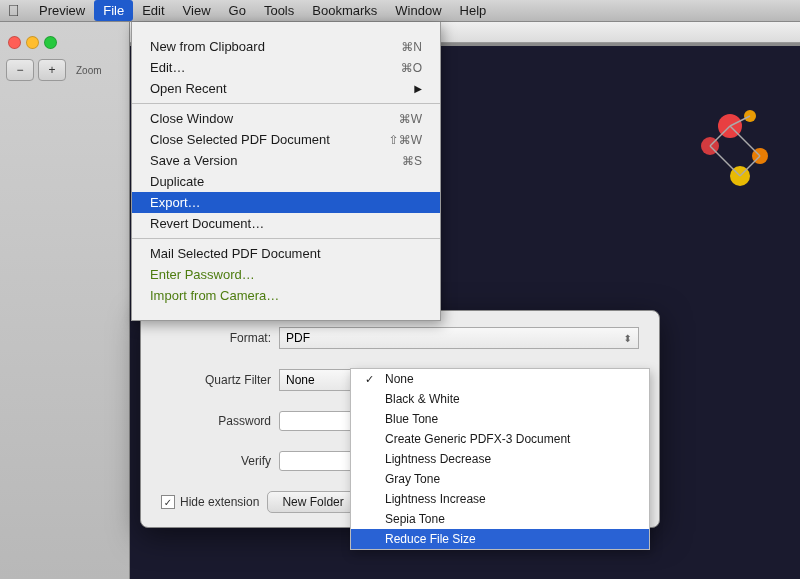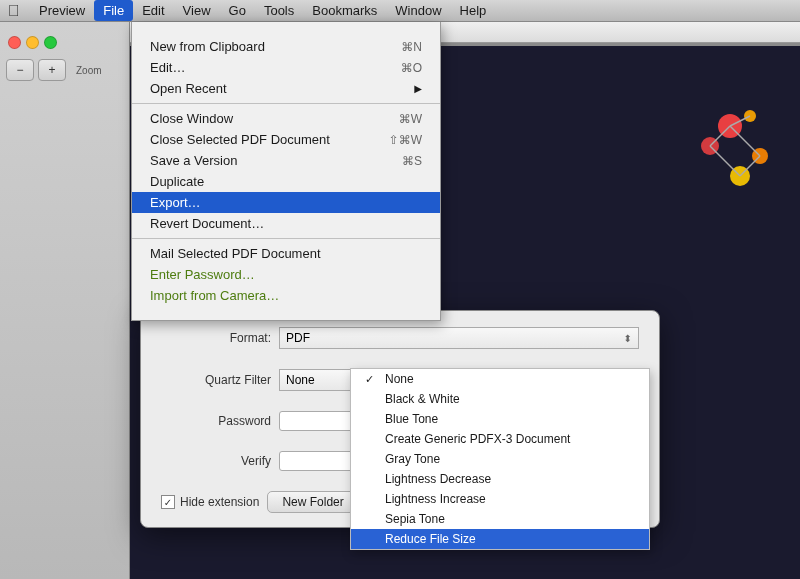--- a/index.html
+++ b/index.html
@@ -490,28 +490,28 @@
   <div class="quartz-item">
     <span class="checkmark"></span>
     <span>Blue Tone</span>
   </div>
   <div class="quartz-item">
     <span class="checkmark"></span>
     <span>Create Generic PDFX-3 Document</span>
   </div>
   <div class="quartz-item">
     <span class="checkmark"></span>
+    <span>Lightness Decrease</span>
+  </div>
+  <div class="quartz-item">
+    <span class="checkmark"></span>
     <span>Gray Tone</span>
   </div>
   <div class="quartz-item">
     <span class="checkmark"></span>
-    <span>Lightness Decrease</span>
-  </div>
-  <div class="quartz-item">
-    <span class="checkmark"></span>
     <span>Lightness Increase</span>
   </div>
   <div class="quartz-item">
     <span class="checkmark"></span>
     <span>Sepia Tone</span>
   </div>
   <div class="quartz-item selected-blue">
     <span class="checkmark"></span>
     <span>Reduce File Size</span>
   </div>

